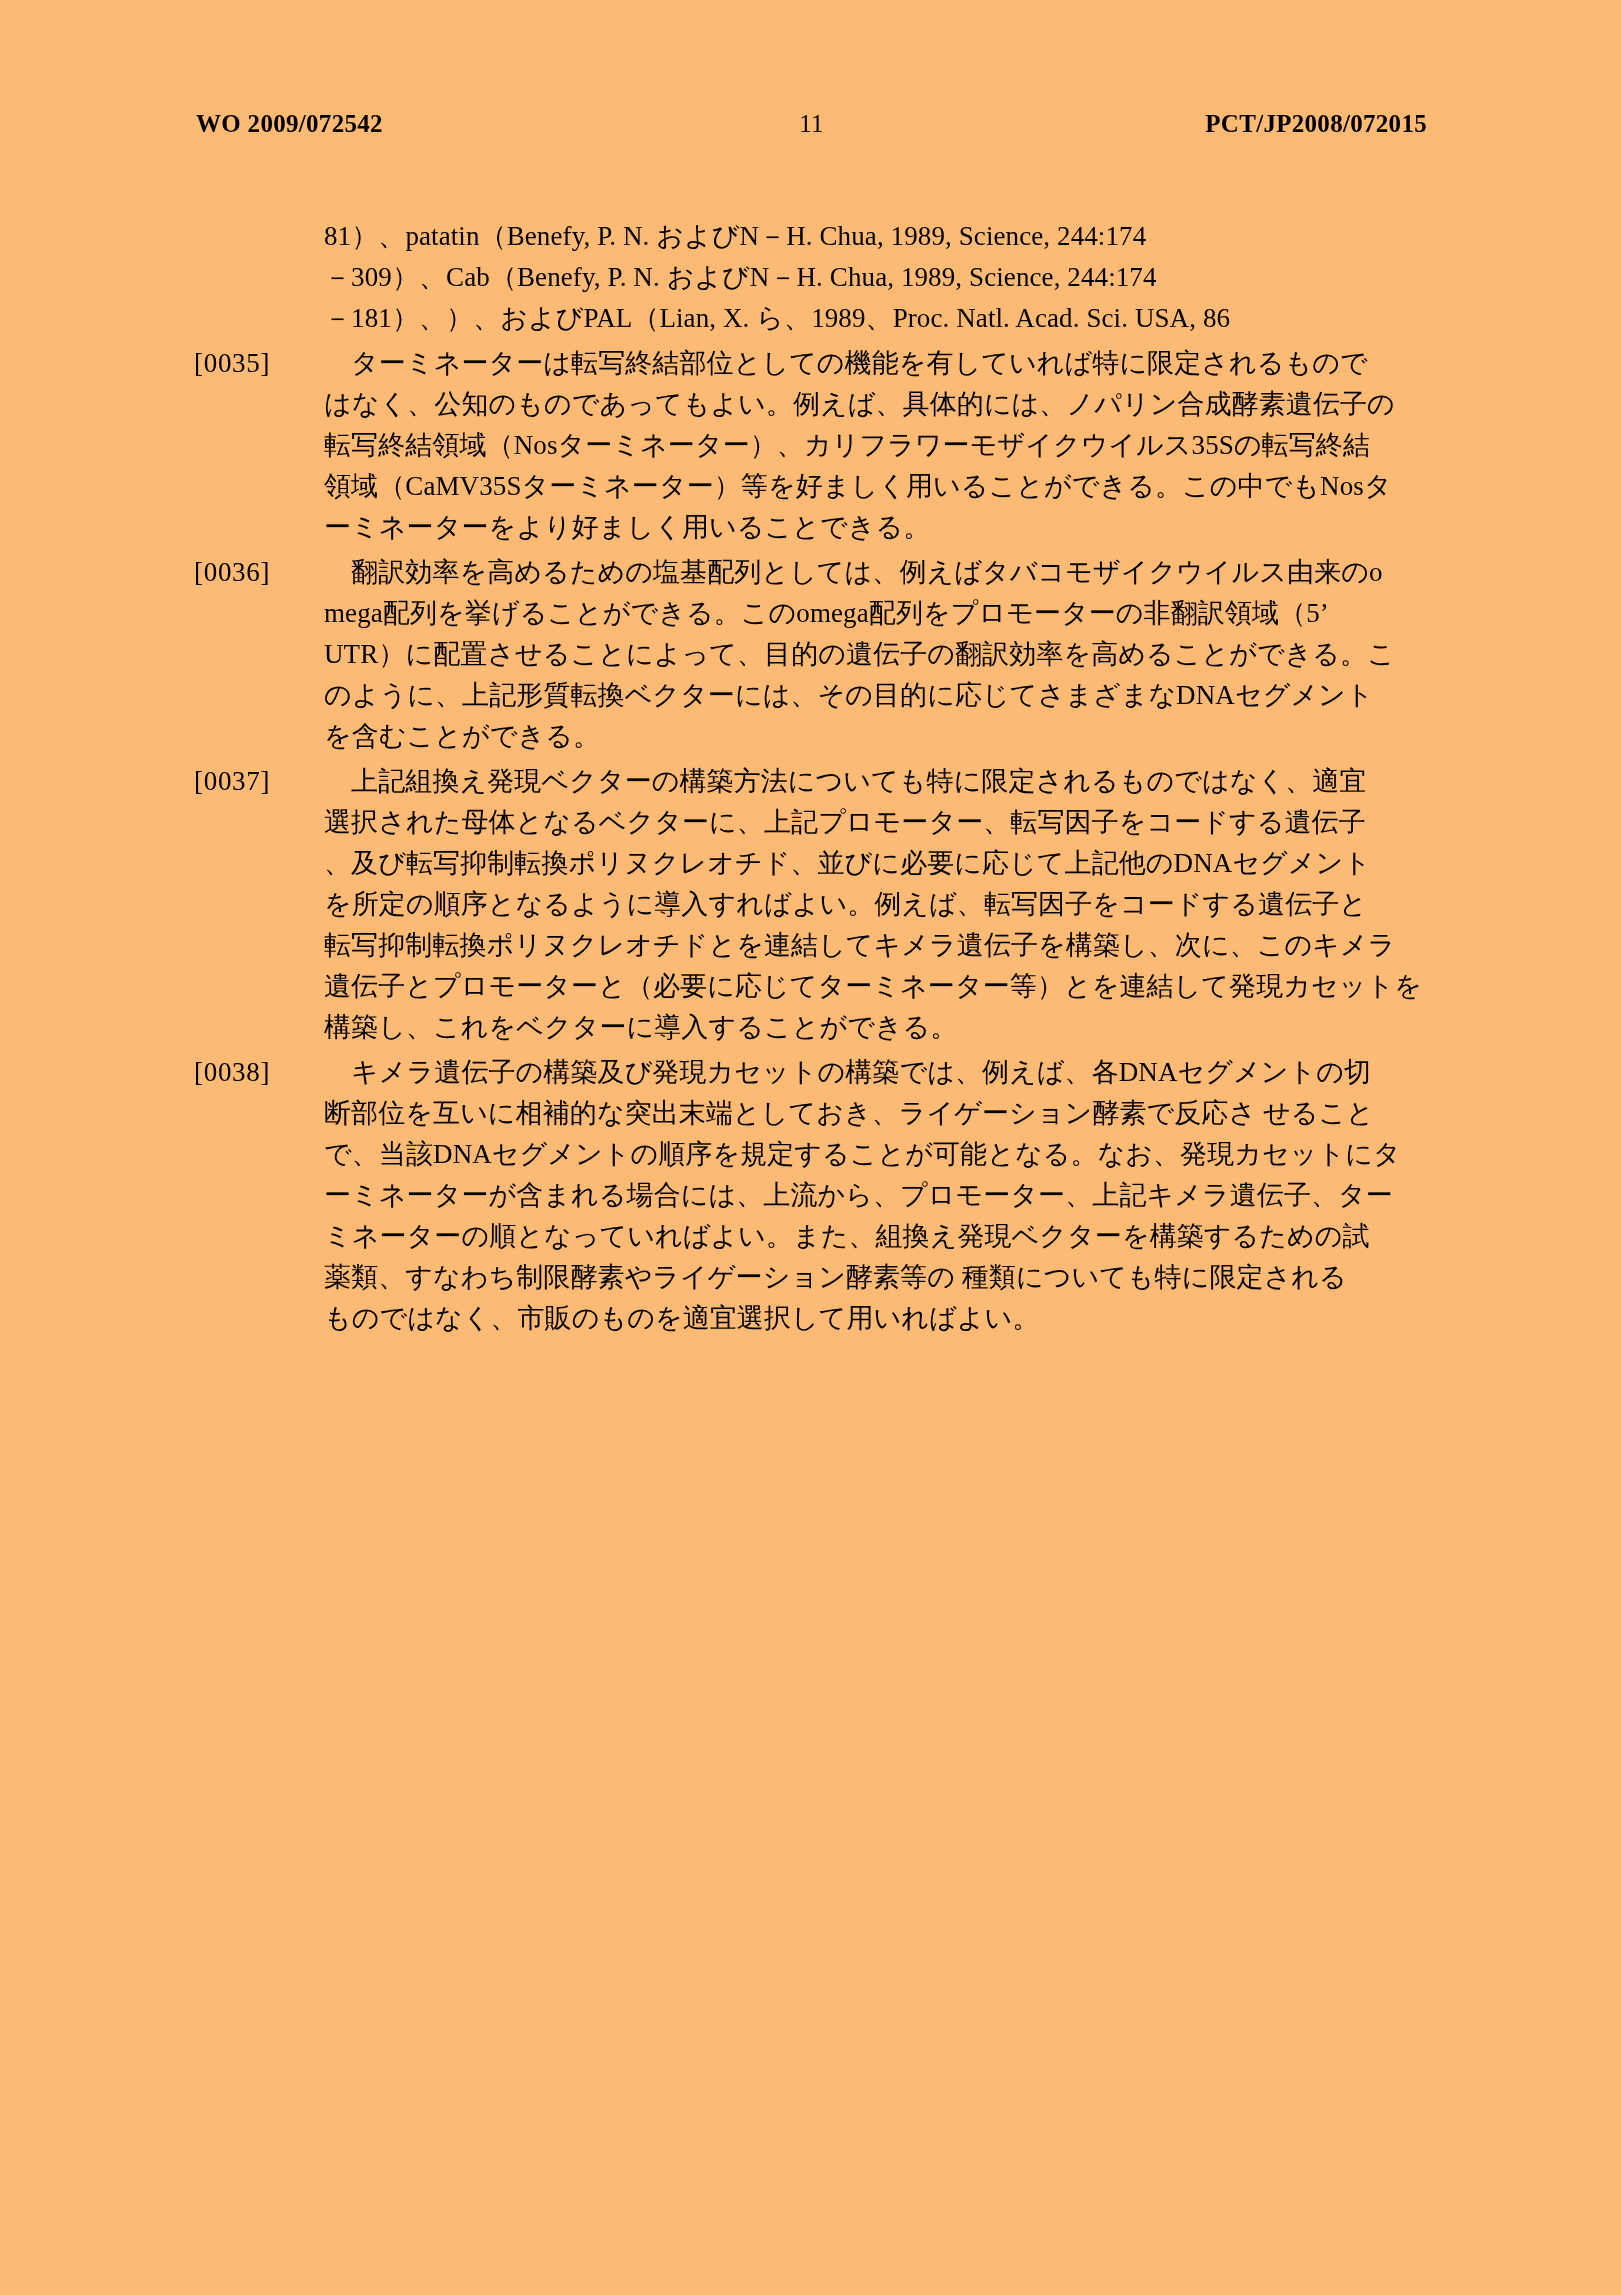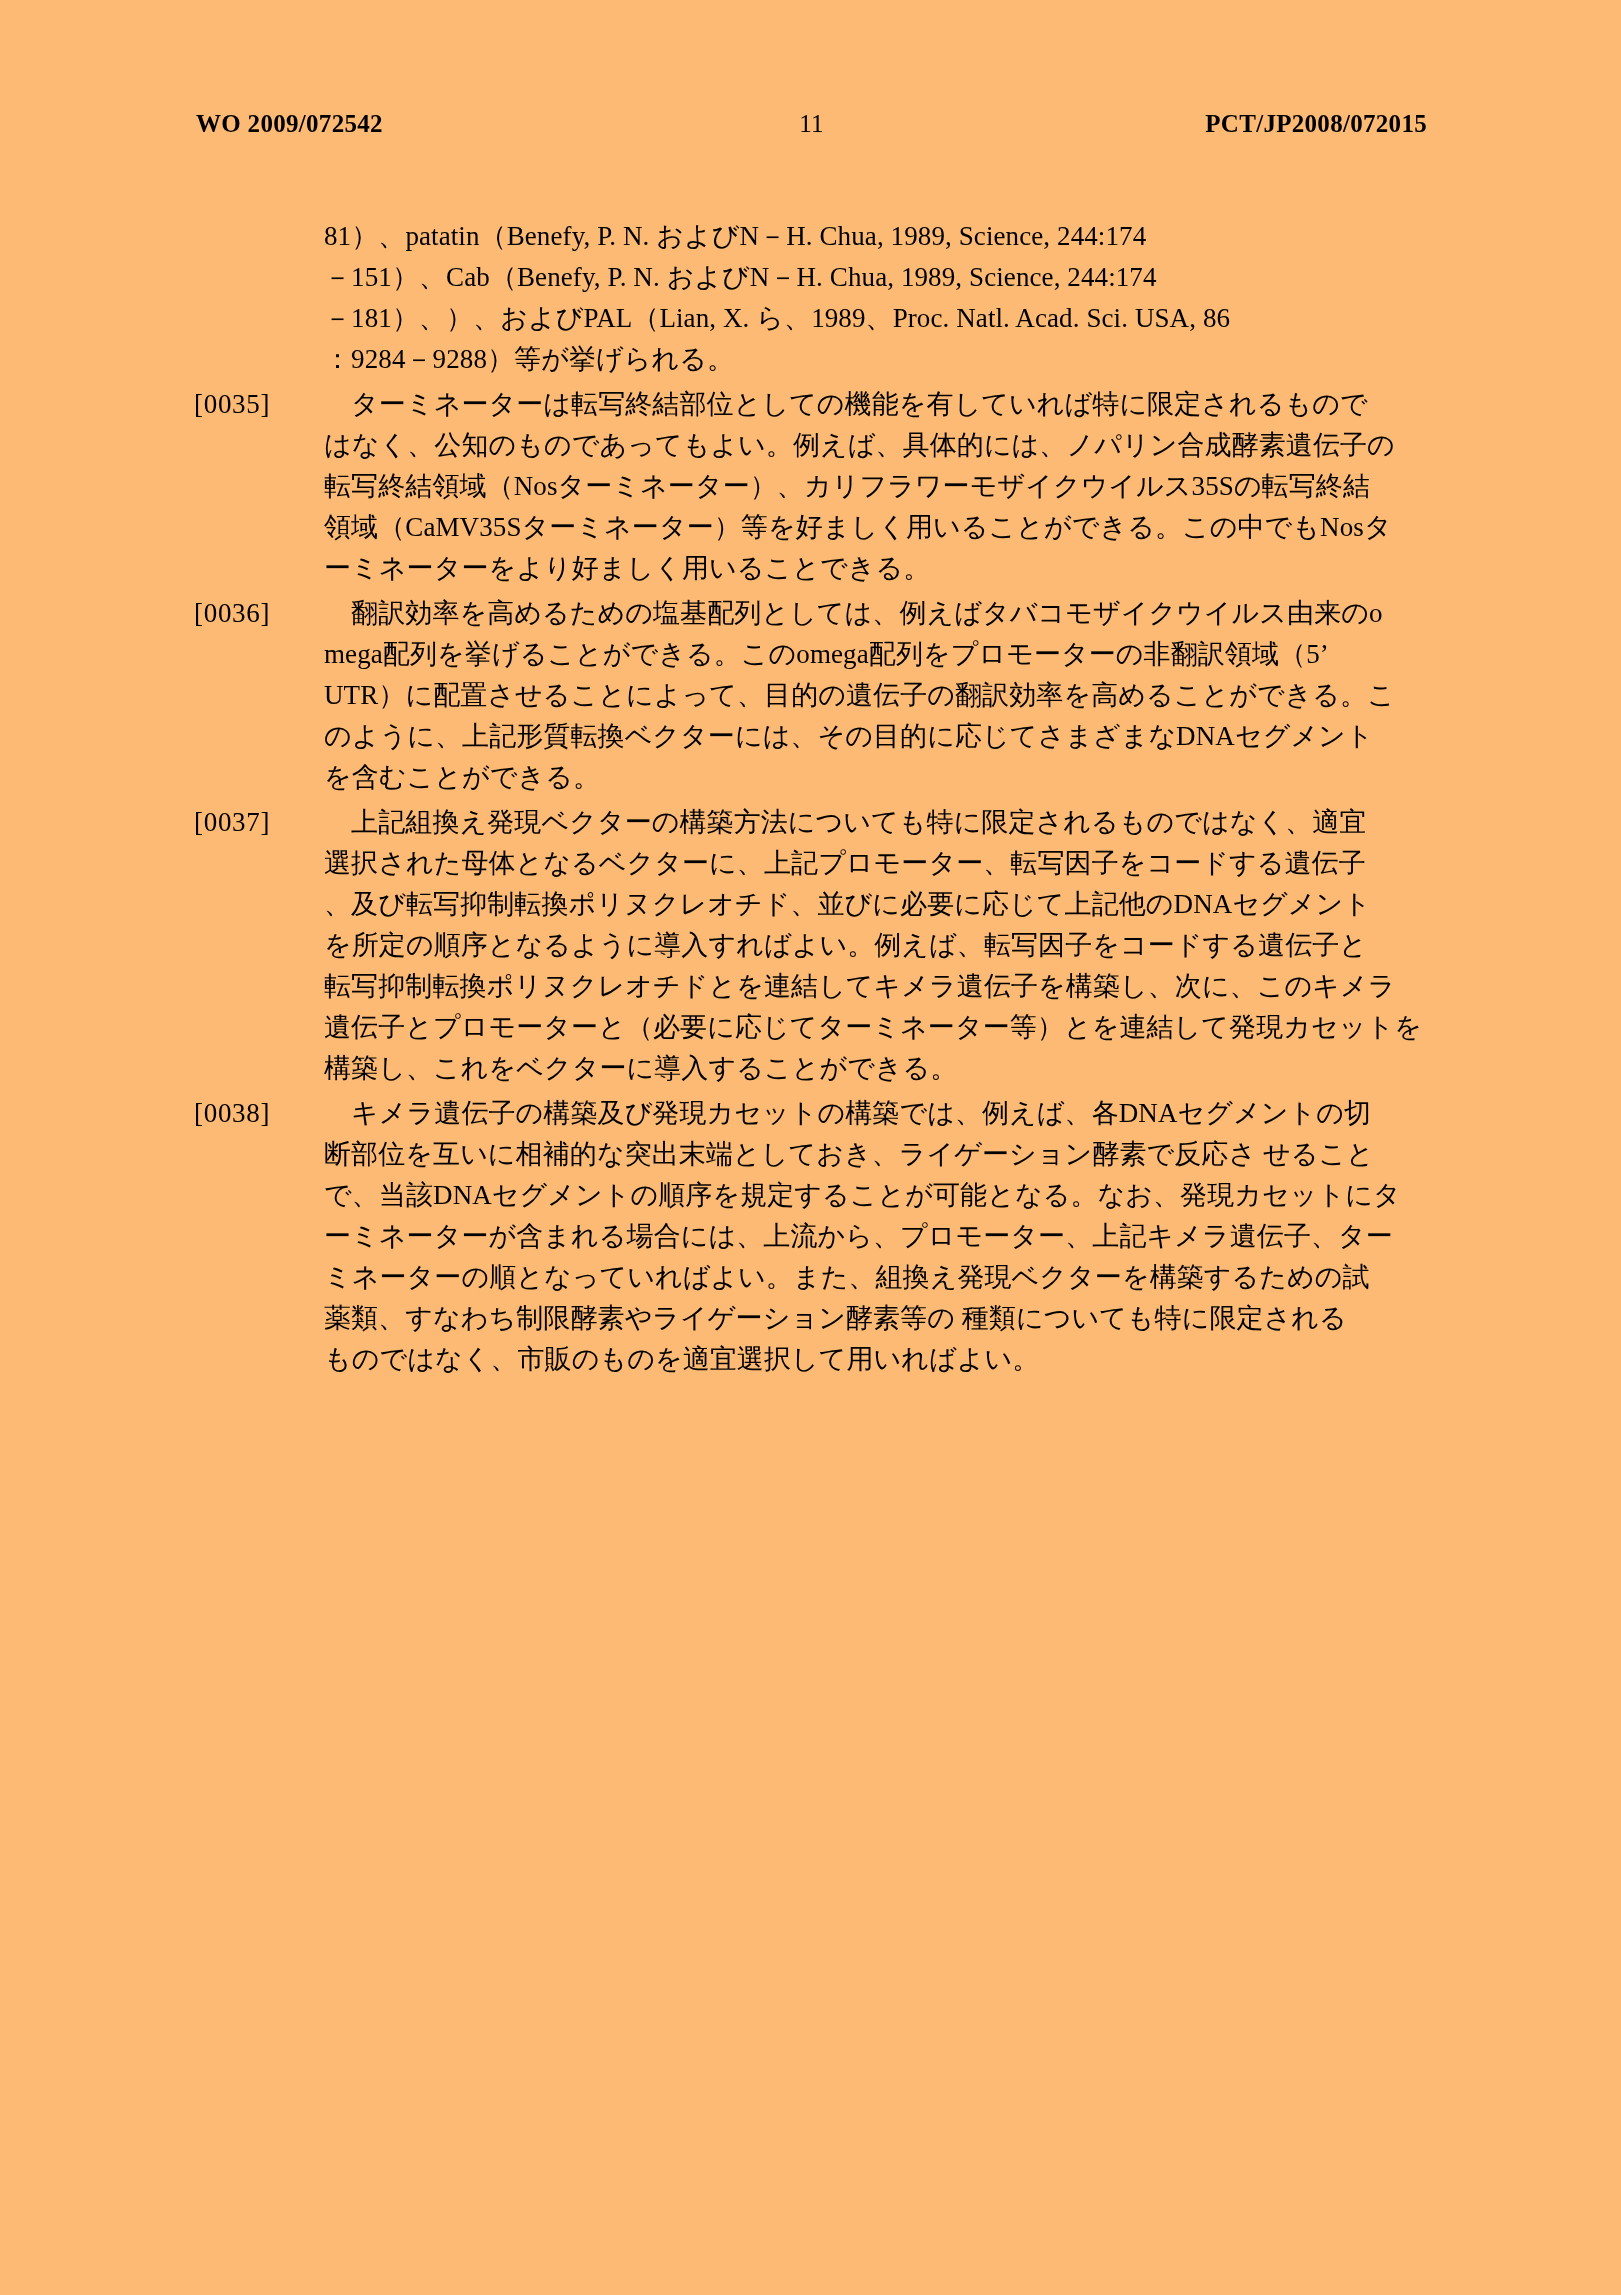--- a/index.html
+++ b/index.html
@@ -93,21 +93,21 @@
 <div class="page">
 
   <div class="page-header">
     <span class="hdr-left">WO 2009/072542</span>
     <span class="hdr-center">11</span>
     <span class="hdr-right">PCT/JP2008/072015</span>
   </div>
 
   <div class="body-block">
       <div class="para no-label">
-        <div class="para-text"><span class="ln">81）、patatin（Benefy, P. N. およびN－H. Chua, 1989, Science, 244:174</span><span class="ln">－151）、Cab（Benefy, P. N. およびN－H. Chua, 1989, Science, 244:174</span><span class="ln">－181）、）、およびPAL（Lian, X. ら、1989、Proc. Natl. Acad. Sci. USA, 86</span><span class="ln">：9284－9288）等が挙げられる。</span></div>
+        <div class="para-text"><span class="ln">81）、patatin（Benefy, P. N. およびN－H. Chua, 1989, Science, 244:174</span><span class="ln">－309）、Cab（Benefy, P. N. およびN－H. Chua, 1989, Science, 244:174</span><span class="ln">－181）、）、およびPAL（Lian, X. ら、1989、Proc. Natl. Acad. Sci. USA, 86</span></div>
       </div>
       <div class="para">
         <span class="para-label">[0035]</span>
         <div class="para-text"><span class="ln">　ターミネーターは転写終結部位としての機能を有していれば特に限定されるもので</span><span class="ln">はなく、公知のものであってもよい。例えば、具体的には、ノパリン合成酵素遺伝子の</span><span class="ln">転写終結領域（Nosターミネーター）、カリフラワーモザイクウイルス35Sの転写終結</span><span class="ln">領域（CaMV35Sターミネーター）等を好ましく用いることができる。この中でもNosタ</span><span class="ln">ーミネーターをより好ましく用いることできる。</span></div>
       </div>
       <div class="para">
         <span class="para-label">[0036]</span>
         <div class="para-text"><span class="ln">　翻訳効率を高めるための塩基配列としては、例えばタバコモザイクウイルス由来のo</span><span class="ln">mega配列を挙げることができる。このomega配列をプロモーターの非翻訳領域（5’</span><span class="ln">UTR）に配置させることによって、目的の遺伝子の翻訳効率を高めることができる。こ</span><span class="ln">のように、上記形質転換ベクターには、その目的に応じてさまざまなDNAセグメント</span><span class="ln">を含むことができる。</span></div>
       </div>
       <div class="para">

